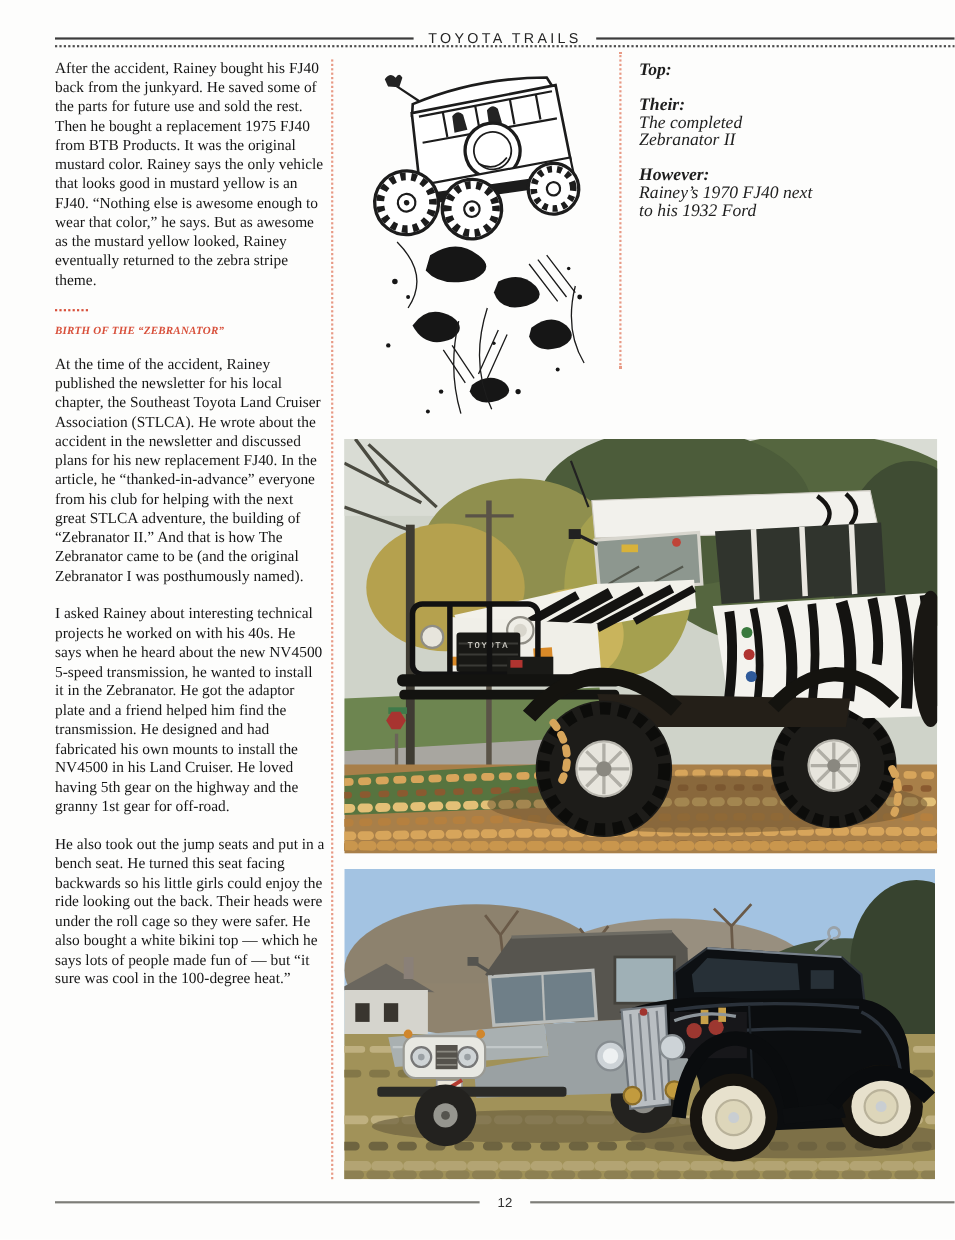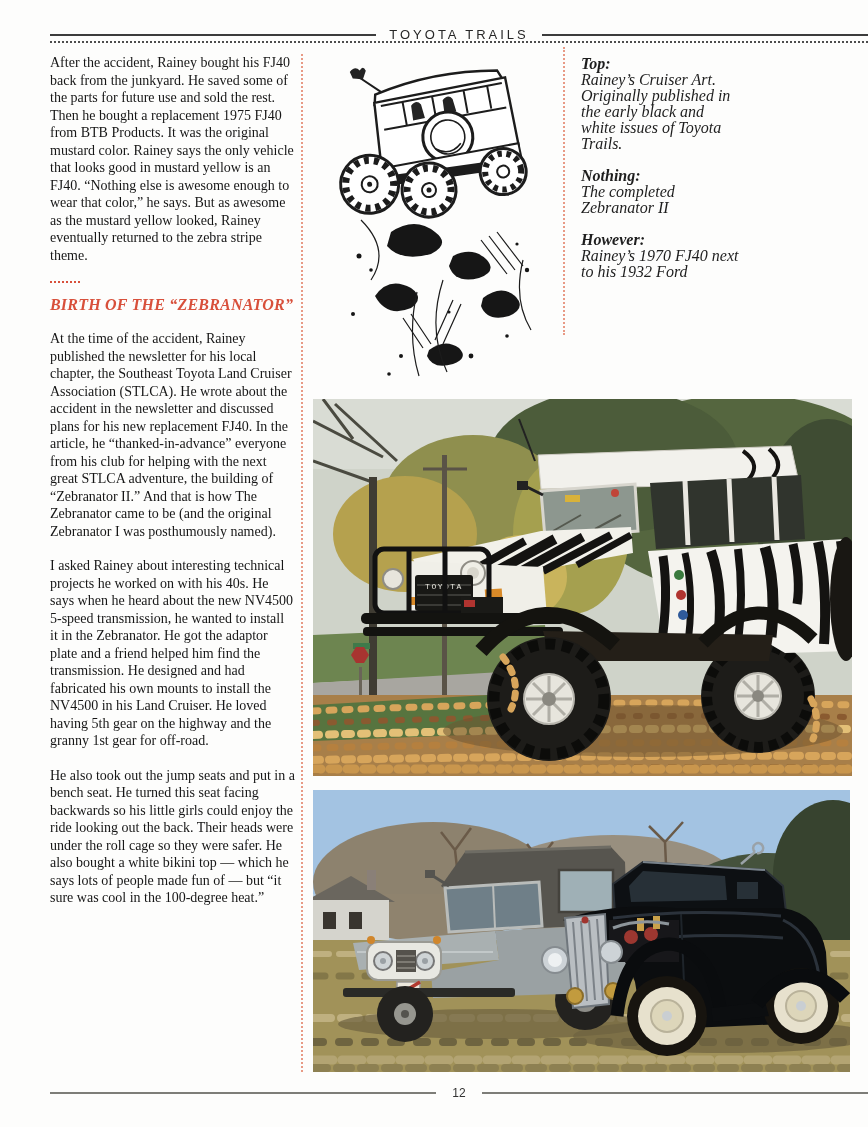--- a/index.html
+++ b/index.html
@@ -10,21 +10,21 @@
   }
   
   .masthead{position:absolute;top:27px;left:50px;right:0;display:flex;align-items:center;gap:13px;}
   .m-rule{flex:1;border-top:2px solid #3c3c3c;height:0;}
   .m-title{font-family:"Liberation Sans",sans-serif;font-size:13px;letter-spacing:3px;color:#262626;white-space:nowrap;}
   .dotted-rule-top{position:absolute;top:41px;left:50px;right:0;border-top:2px dotted #4d4d4d;height:0;}
   
   .col-left{position:absolute;left:50px;top:54px;width:245px;}
   .col-left p{margin:0 0 17px 0;font-size:14px;line-height:17.5px;color:#161616;}
   .divider-dots{width:30px;border-top:2px dotted #d8503b;height:0;margin:1px 0 13px 0;}
-  .section-head{margin:0 0 16px 0;font-size:16px;font-weight:bold;font-style:italic;color:#d8503b;letter-spacing:.2px;}
+  .section-head{margin:0 0 16px 0;font-size:10px;font-weight:bold;font-style:italic;color:#d8503b;letter-spacing:.2px;}
   
   .vline{position:absolute;border-left:2px dotted #e89a85;width:0;}
   .vline-1{left:301px;top:54px;height:1018px;}
   .vline-2{left:563px;top:47px;height:288px;}
   
   .illustration{position:absolute;left:331px;top:56px;width:228px;height:332px;}
   
   .caption-col{position:absolute;left:581px;top:56px;width:158px;font-style:italic;font-size:16px;line-height:16px;color:#1e1e1e;}
   .cap-group{margin-bottom:16px;}
   .cap-label{font-weight:bold;display:block;}
@@ -123,24 +123,23 @@
         <path d="M72,262 l20,30 M80,258 l20,30"></path>
         <path d="M122,244 l-18,40 M130,248 l-18,40"></path>
         <path d="M30,164 q30,30 10,60 M192,204 q-10,40 8,70 M112,224 q-16,50 4,92 M86,236 q-10,44 2,84"></path>
       </g>
     </svg>
   </div>
 
   <div class="caption-col">
     <div class="cap-group">
       <span class="cap-label">Top:</span>
-      <span>Rainey’s Cruiser Art. Originally published in the early black and white issues of Toyota Trails.</span>
     </div>
     <div class="cap-group">
-      <span class="cap-label">Nothing:</span>
+      <span class="cap-label">Their:</span>
       <span>The completed Zebranator II</span>
     </div>
     <div class="cap-group">
       <span class="cap-label">However:</span>
       <span>Rainey’s 1970 FJ40 next to his 1932 Ford</span>
     </div>
   </div>
 
   <div class="photo photo-top">
     <svg viewBox="0 0 539 377">

